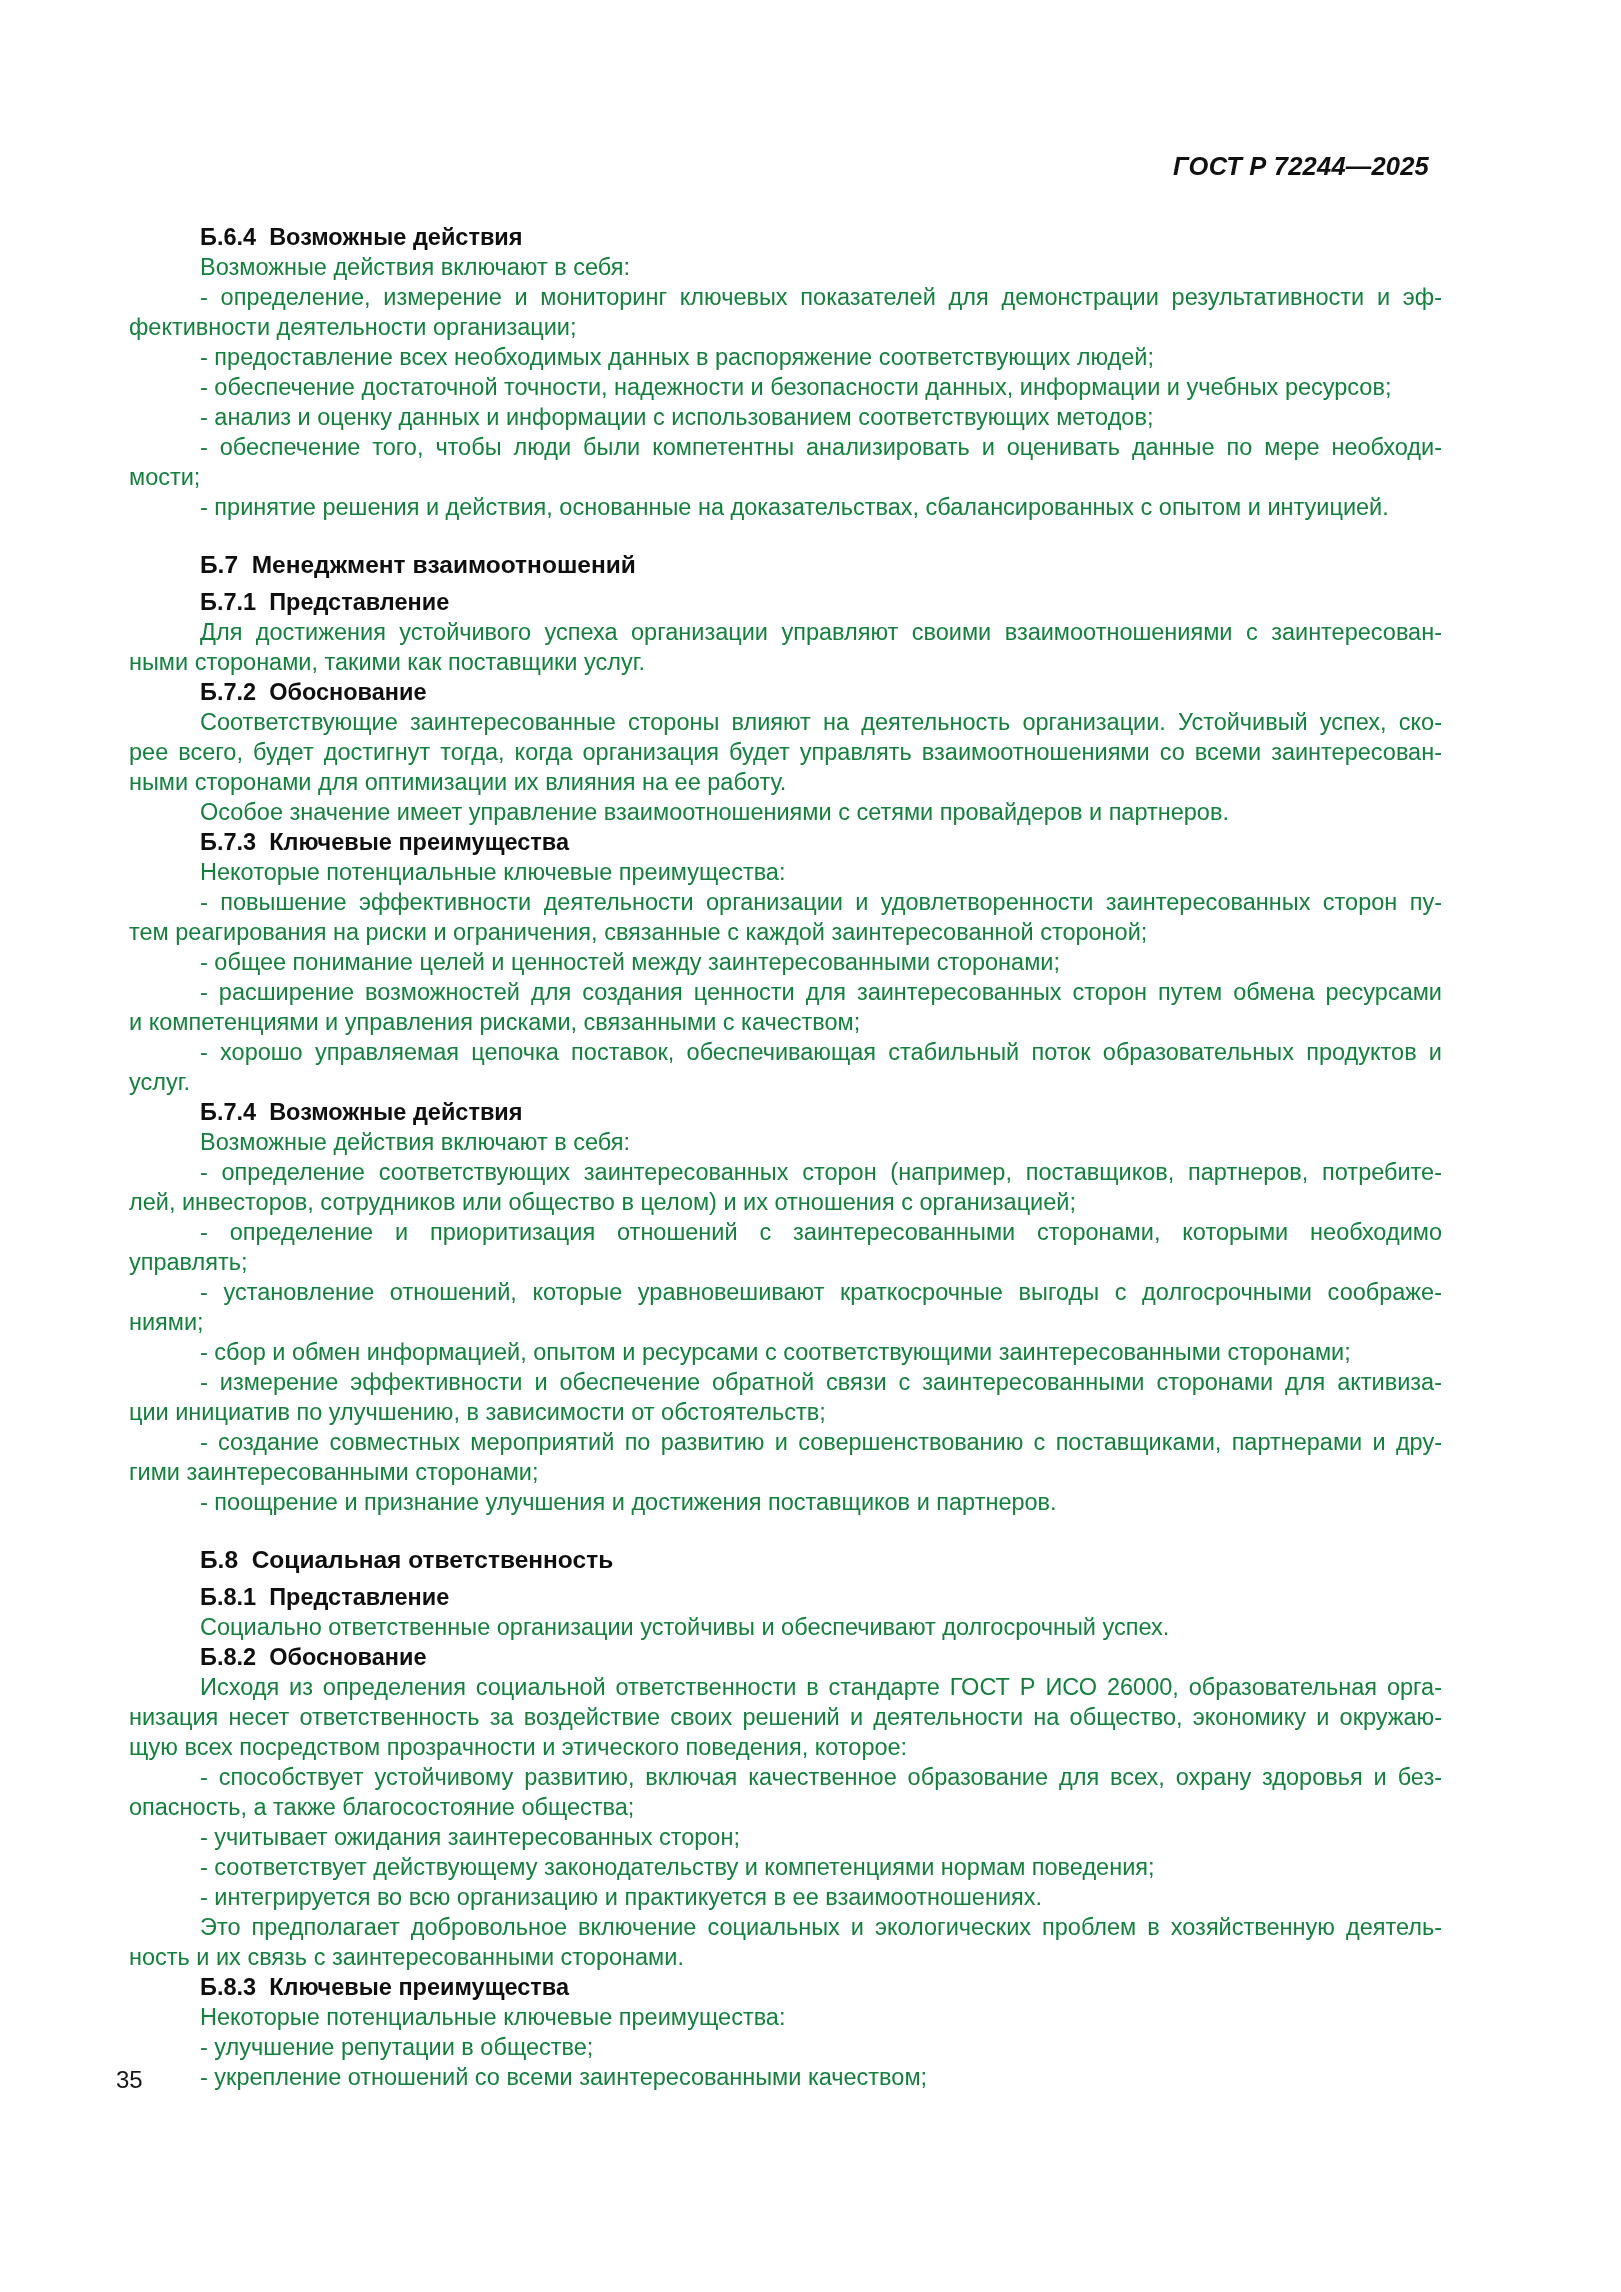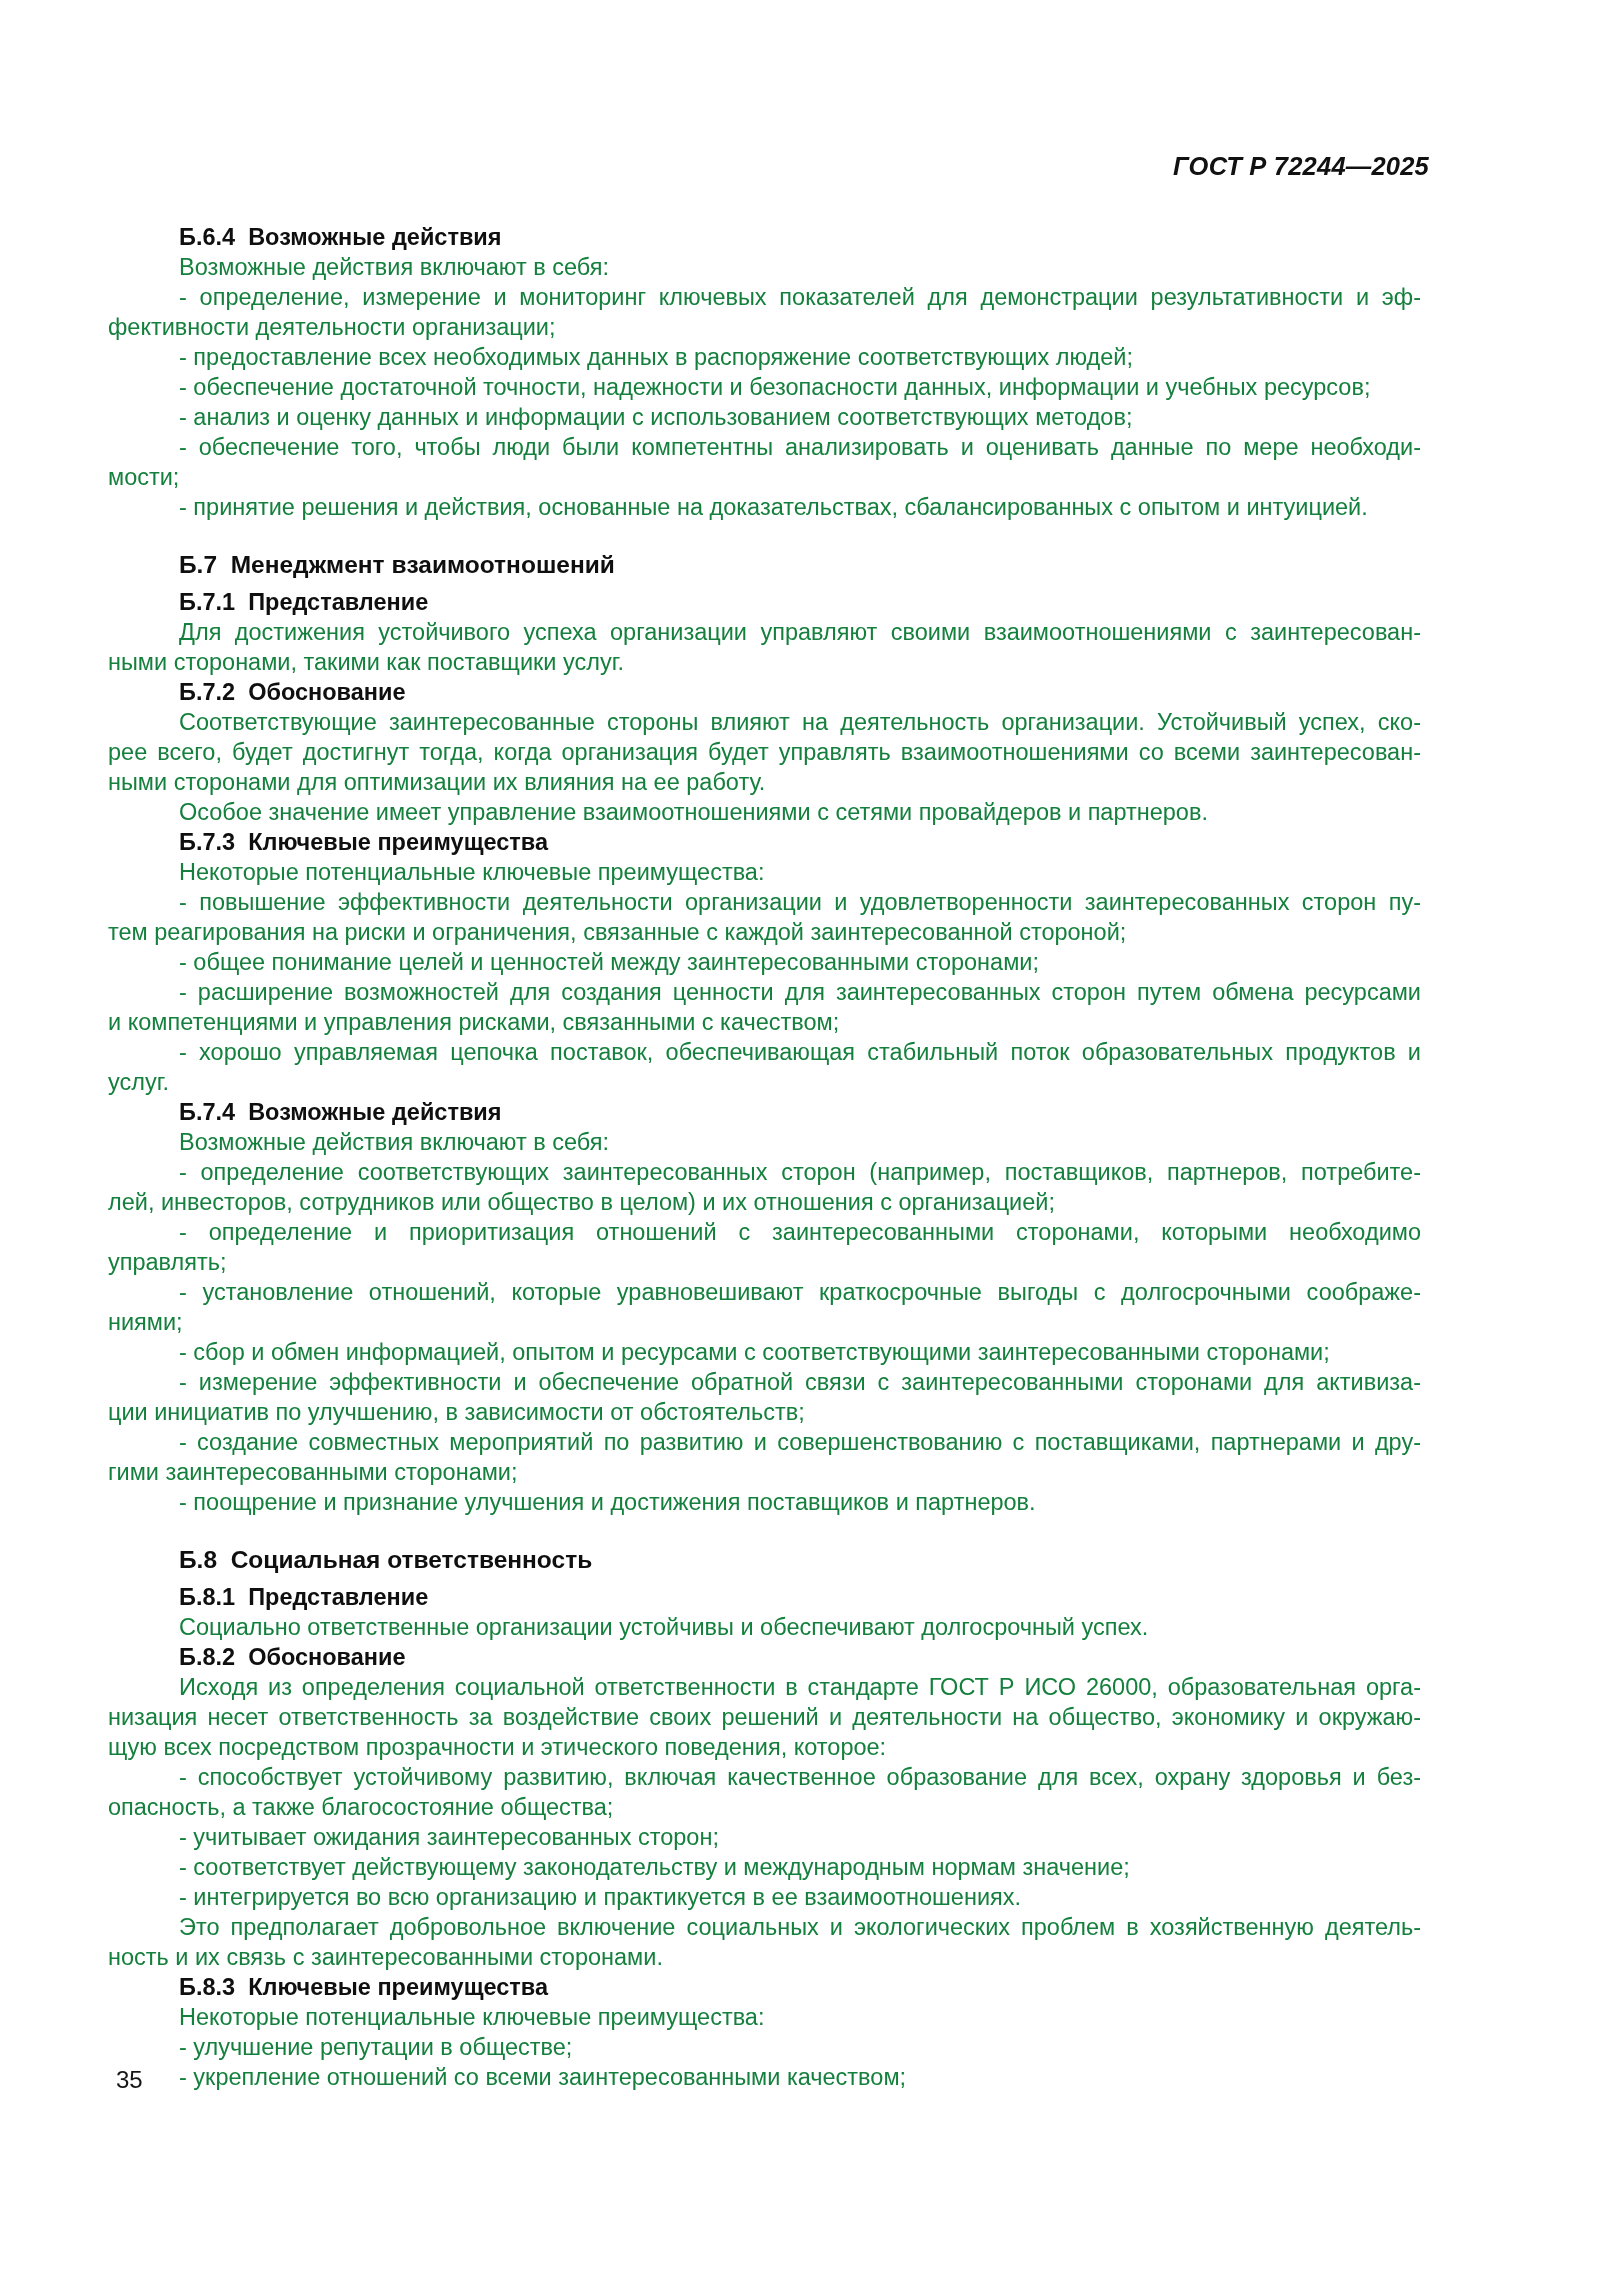--- a/index.html
+++ b/index.html
@@ -20,21 +20,21 @@
     text-align: right;
     font-weight: bold;
     font-size: 25.5px;
     letter-spacing: 0.2px;
     color: #111;
     font-style: italic;
   }
   .content {
     position: absolute;
     top: 222px;
-    left: 108px;
+    left: 129px;
     width: 1313px;
   }
   .line {
     font-size: 23.5px;
     line-height: 30px;
     text-align: left;
     color: #15803d;
   }
   .line.first { text-indent: 71px; }
   .line.cont  { text-indent: 0; }
@@ -117,21 +117,21 @@
       <div class="line h2">Б.8&nbsp; Социальная ответственность</div>
       <div class="line h3">Б.8.1&nbsp; Представление</div>
       <div class="line first">Социально ответственные организации устойчивы и обеспечивают долгосрочный успех.</div>
       <div class="line h3">Б.8.2&nbsp; Обоснование</div>
       <div class="line first jst">Исходя из определения социальной ответственности в стандарте ГОСТ Р ИСО 26000, образовательная орга-</div>
       <div class="line cont jst">низация несет ответственность за воздействие своих решений и деятельности на общество, экономику и окружаю-</div>
       <div class="line cont">щую всех посредством прозрачности и этического поведения, которое:</div>
       <div class="line first jst">- способствует устойчивому развитию, включая качественное образование для всех, охрану здоровья и без-</div>
       <div class="line cont">опасность, а также благосостояние общества;</div>
       <div class="line first">- учитывает ожидания заинтересованных сторон;</div>
-      <div class="line first">- соответствует действующему законодательству и международным нормам значение;</div>
+      <div class="line first">- соответствует действующему законодательству и компетенциями нормам поведения;</div>
       <div class="line first">- интегрируется во всю организацию и практикуется в ее взаимоотношениях.</div>
       <div class="line first jst">Это предполагает добровольное включение социальных и экологических проблем в хозяйственную деятель-</div>
       <div class="line cont">ность и их связь с заинтересованными сторонами.</div>
       <div class="line h3">Б.8.3&nbsp; Ключевые преимущества</div>
       <div class="line first">Некоторые потенциальные ключевые преимущества:</div>
       <div class="line first">- улучшение репутации в обществе;</div>
       <div class="line first">- укрепление отношений со всеми заинтересованными качеством;</div>
     </main>
 
   <div class="page-number">35</div>

